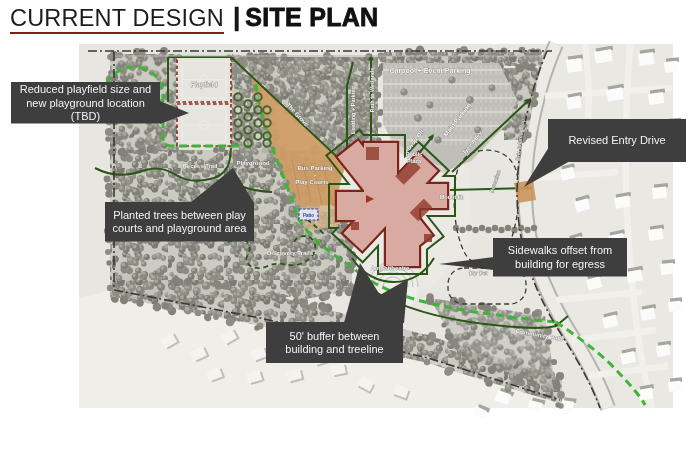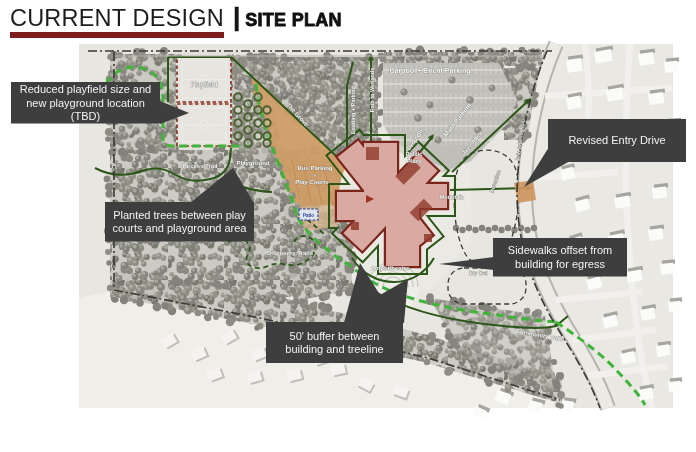--- a/index.html
+++ b/index.html
@@ -1,18 +1,18 @@
 <!DOCTYPE html>
 <html><head><meta charset="utf-8"><style>
 html,body{margin:0;padding:0;background:#fff;width:696px;height:452px;overflow:hidden}
 #page{position:relative;width:696px;height:452px;font-family:"Liberation Sans",sans-serif}
 #title{position:absolute;left:10px;top:2px;white-space:nowrap}
-#t1{font-size:23.5px;letter-spacing:0.2px;color:#1c1c1c;border-bottom:6px solid #7f1d1d;padding-bottom:1px}
+#t1{font-size:23.5px;letter-spacing:0.2px;color:#1c1c1c;border-bottom:2px solid #7f1d1d;padding-bottom:1px}
 #sep{font-size:26px;font-weight:bold;color:#161616;margin:0 5px 0 9px;-webkit-text-stroke:0.5px #161616}
-#t2{font-size:18px;font-weight:bold;color:#111;letter-spacing:0.3px;-webkit-text-stroke:0.8px #111}
+#t2{font-size:25px;font-weight:bold;color:#111;letter-spacing:0.3px;-webkit-text-stroke:0.8px #111}
 #map{position:absolute;left:0;top:0}
 </style></head><body>
 <div id="page">
 <div id="map"><svg width="696" height="452" viewBox="0 0 696 452" font-family="Liberation Sans, sans-serif">
         <rect width="696" height="452" fill="#ffffff"></rect>
         <rect x="79" y="44" width="594" height="364" fill="#e8e6e0"></rect>
         <polygon points="79,298 114,290 260,318 428,358 565,400 565,408 79,408" fill="#efeee9"></polygon>
         <polygon points="548,44 673,44 673,408 604,408 566,330 526,210 528,120 545,70" fill="#e9e8e2"></polygon>
         <polygon points="330,150 372,132 430,136 470,170 472,240 430,290 360,290 322,240" fill="#ebe9e3"></polygon>
         <rect x="170" y="52" width="108" height="100" fill="#e3e1db"></rect>

